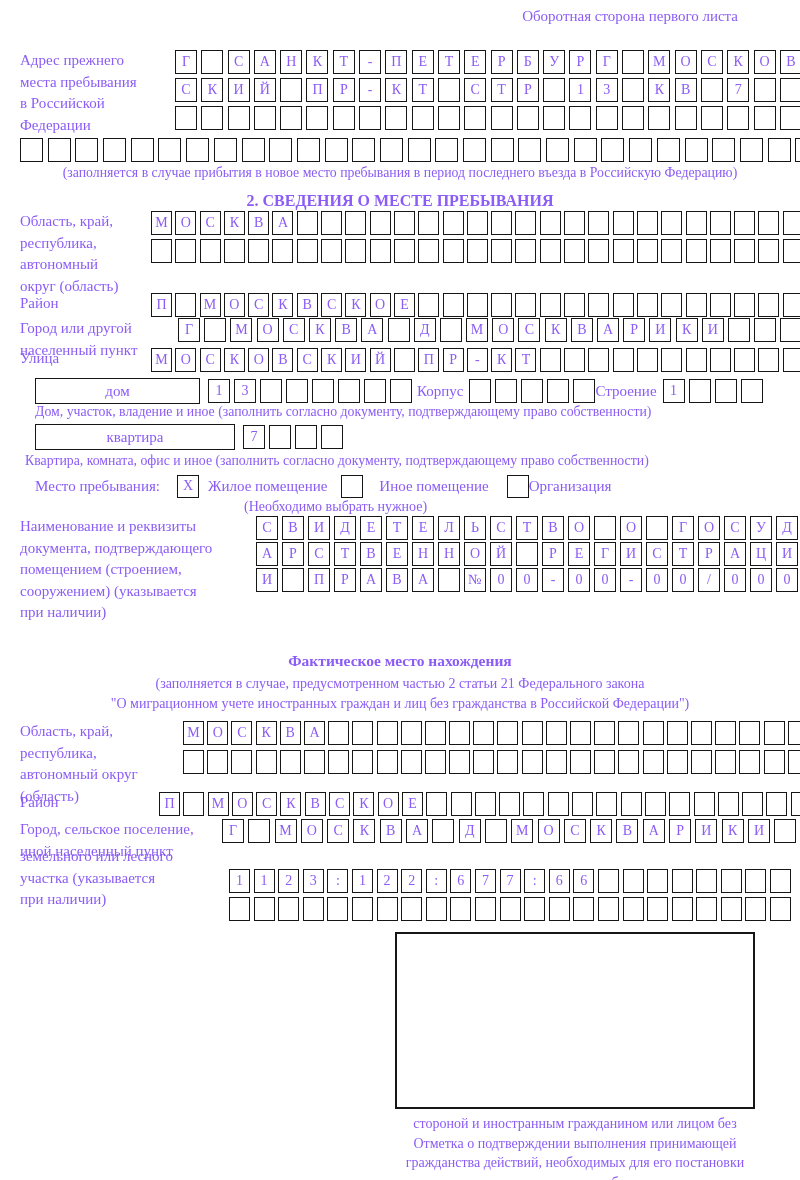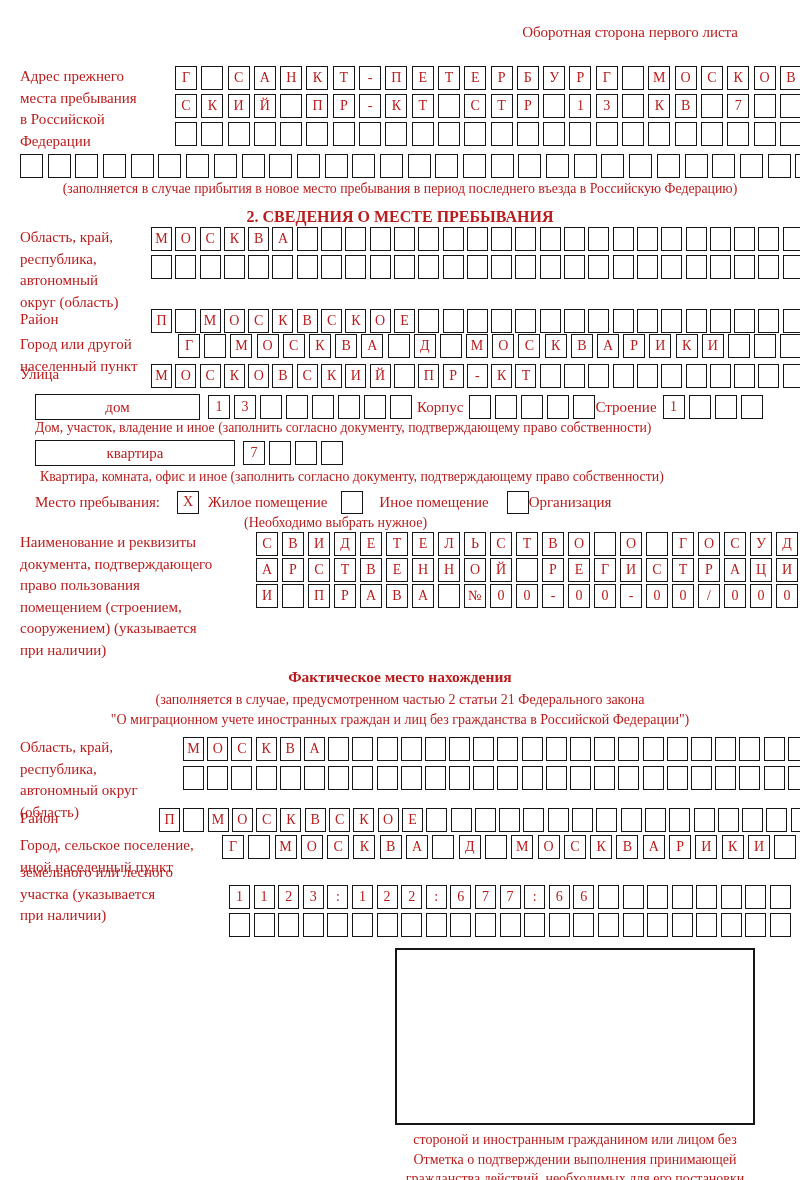--- a/index.html
+++ b/index.html
@@ -1,17 +1,17 @@
 <!DOCTYPE html>
 <html><head>
 <meta charset="utf-8">
 <style>
   html,body{margin:0;padding:0;background:#fff;}
   .page{position:relative;width:800px;height:1180px;box-sizing:border-box;
-        padding:24px 20px 0 20px;background:#fff;color:#b91c1c;
+        padding:8px 20px 0 20px;background:#fff;color:#8b5cf6;
         font-family:"Liberation Serif","DejaVu Serif",serif;overflow:hidden;}
   .side-note{text-align:right;font-size:15px;padding-right:42px;height:18px;margin-bottom:24px;}
   .frow{display:flex;align-items:flex-start;height:26px;overflow:visible;}
   .lbl{flex:none;font-size:15px;line-height:21.5px;white-space:nowrap;overflow:visible;}
   .cells{display:flex;flex:none;gap:var(--g,4px);}
   .cell{flex:none;box-sizing:content-box;width:var(--w,20px);height:22px;border:1.6px solid #161616;
         display:flex;align-items:center;justify-content:center;font-size:14px;background:#fff;}
   .colstack{display:flex;flex-direction:column;}
   .caption{font-size:13.8px;line-height:17px;}
   .h-bold{font-weight:bold;text-align:center;}
@@ -356,38 +356,37 @@
 
   <div class="frow" style="margin-top:4px;align-items:center;">
     <div class="rect" style="width:200px;margin-left:15px;">квартира</div>
     <div class="cells" style="--w:20px;--g:4px;margin-left:8px;">
         <span class="cell">7</span>
         <span class="cell"></span>
         <span class="cell"></span>
         <span class="cell"></span>
       </div>
   </div>
-  <div class="caption" style="margin-top:2px;margin-left:20px;">Квартира, комната, офис и иное (заполнить согласно документу, подтверждающему право собственности)</div>
+  <div class="caption" style="margin-top:2px;margin-left:5px;">Квартира, комната, офис и иное (заполнить согласно документу, подтверждающему право собственности)</div>
 
   <div style="display:flex;align-items:center;height:24px;margin-top:5px;margin-left:15px;">
     <div class="inline-lbl" style="width:142px;">Место пребывания:</div>
     <div class="chk">X</div>
     <div class="inline-lbl" style="margin-left:9px;">Жилое помещение</div>
     <div class="chk" style="margin-left:14px;"></div>
     <div class="inline-lbl" style="margin-left:16px;">Иное помещение</div>
     <div class="chk" style="margin-left:18px;"></div>
     <div class="inline-lbl" style="">Организация</div>
   </div>
   <div class="caption" style="margin-left:224px;font-size:14px;height:16px;">(Необходимо выбрать нужное)</div>
 
   <div class="frow" style="height:84px;margin-top:2px;">
     <div class="lbl" style="width:236px;">
         <div>Наименование и реквизиты</div>
         <div>документа, подтверждающего</div>
-        <div>право пользования</div>
         <div>помещением (строением,</div>
         <div>сооружением) (указывается</div>
         <div>при наличии)</div>
       </div>
     <div class="colstack" style="gap:2px;">
       <div class="cells" style="--w:20px;--g:4px;">
           <span class="cell">С</span>
           <span class="cell">В</span>
           <span class="cell">И</span>
           <span class="cell">Д</span>

